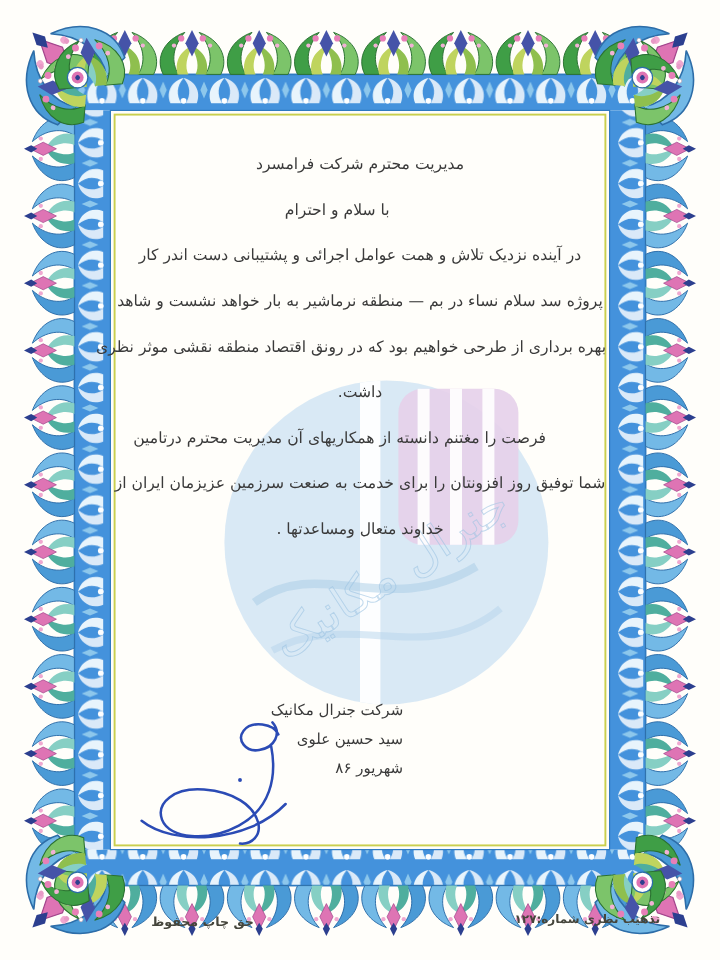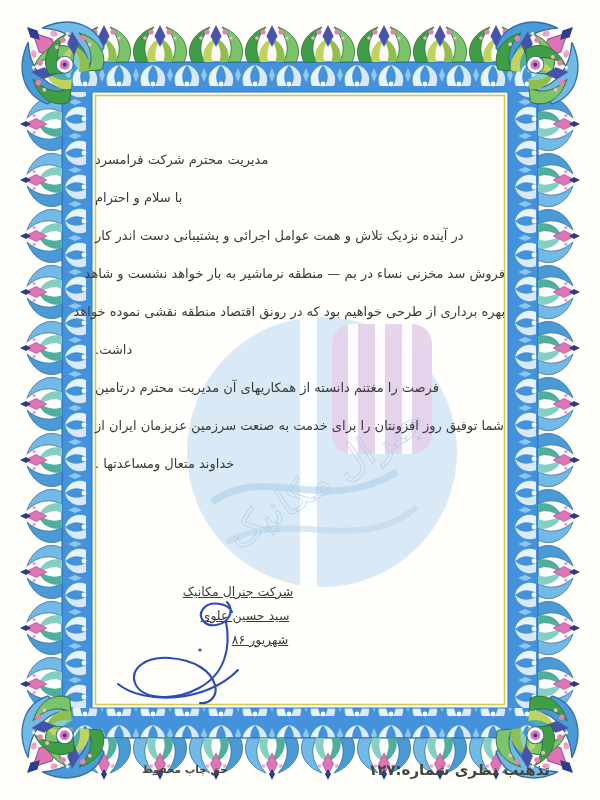--- a/index.html
+++ b/index.html
@@ -4,38 +4,38 @@
 <style>
   html,body{margin:0;padding:0;background:#ffffff;}
   .page{
     position:relative;width:600px;height:800px;overflow:hidden;
     background:#fffefa;
     font-family:"DejaVu Sans", sans-serif;
   }
   svg.layer{position:absolute;left:0;top:0;}
   .letter-text{
     position:absolute;left:95px;top:128px;width:410px;
-    direction:rtl;text-align:left;color:#3a3a3a;z-index:3;margin-top:22px;
+    direction:rtl;text-align:center;color:#3a3a3a;z-index:3;
   }
   .ln{font-size:13px;line-height:20px;margin-bottom:18px;white-space:nowrap;}
   .indent-lg{padding-right:38px;}
   .indent-sm{padding-right:34px;}
   .sig-block{
     position:absolute;left:140px;top:580px;width:196px;
-    direction:rtl;text-align:center;color:#3a3a3a;z-index:3;text-decoration:underline;
+    direction:rtl;text-align:right;color:#3a3a3a;z-index:3;
   }
   .sig-ln{font-size:12.5px;line-height:24px;white-space:nowrap;}
   .sig-pad-sm{padding-left:14px;}
   .sig-pad-lg{padding-left:44px;}
   .footer-left{
     position:absolute;left:126px;top:763px;font-size:10.5px;font-weight:bold;
-    color:#45453b;z-index:3;margin-left:16px;
+    color:#45453b;z-index:3;
   }
   .footer-right{
-    position:absolute;right:50px;top:761px;font-size:15px;font-weight:bold;
+    position:absolute;right:50px;top:761px;font-size:10px;font-weight:bold;
     color:#45453b;direction:rtl;z-index:3;
   }
 </style>
 </head>
 <body>
 
 <div class="page">
 
   <svg class="layer" width="600" height="800" viewBox="0 0 600 800" style="z-index:1">
     <defs>
@@ -173,22 +173,22 @@
       <rect x="203" y="22" width="10" height="130" fill="#ffffff" opacity="0.9"></rect>
       <rect x="230" y="22" width="10" height="130" fill="#ffffff" opacity="0.9"></rect>
     </g>
     <text x="150" y="190" text-anchor="middle" transform="rotate(-33 150 170)" font-size="40" fill="none" stroke="#9cc3e2" stroke-width="0.8" opacity="0.6" direction="rtl">جنرال مکانیک</text>
   </svg>
 
   <div class="letter-text">
     <div class="ln">مدیریت محترم شرکت فرامسرد</div>
     <div class="ln indent-lg">با سلام و احترام</div>
     <div class="ln">در آینده نزدیک تلاش و همت عوامل اجرائی و پشتیبانی دست اندر کار</div>
-    <div class="ln">فروش سد مخزنی نساء در بم — منطقه نرماشیر به بار خواهد نشست و شاهد</div>
-    <div class="ln">بهره برداری از طرحی خواهیم بود که در رونق اقتصاد منطقه نقشی نموده خواهد</div>
+    <div class="ln">پروژه سد سلام نساء در بم — منطقه نرماشیر به بار خواهد نشست و شاهد</div>
+    <div class="ln">بهره برداری از طرحی خواهیم بود که در رونق اقتصاد منطقه نقشی موثر نظری</div>
     <div class="ln">داشت.</div>
     <div class="ln indent-sm">فرصت را مغتنم دانسته از همکاریهای آن مدیریت محترم درتامین</div>
     <div class="ln">شما توفیق روز افزونتان را برای خدمت به صنعت سرزمین عزیزمان ایران از</div>
     <div class="ln">خداوند متعال ومساعدتها .</div>
   </div>
 
   <div class="sig-block">
     <div class="sig-ln">شرکت جنرال مکانیک</div>
     <div class="sig-ln sig-pad-sm">سید حسین علوی</div>
     <div class="sig-ln sig-pad-lg">شهریور ۸۶</div>

